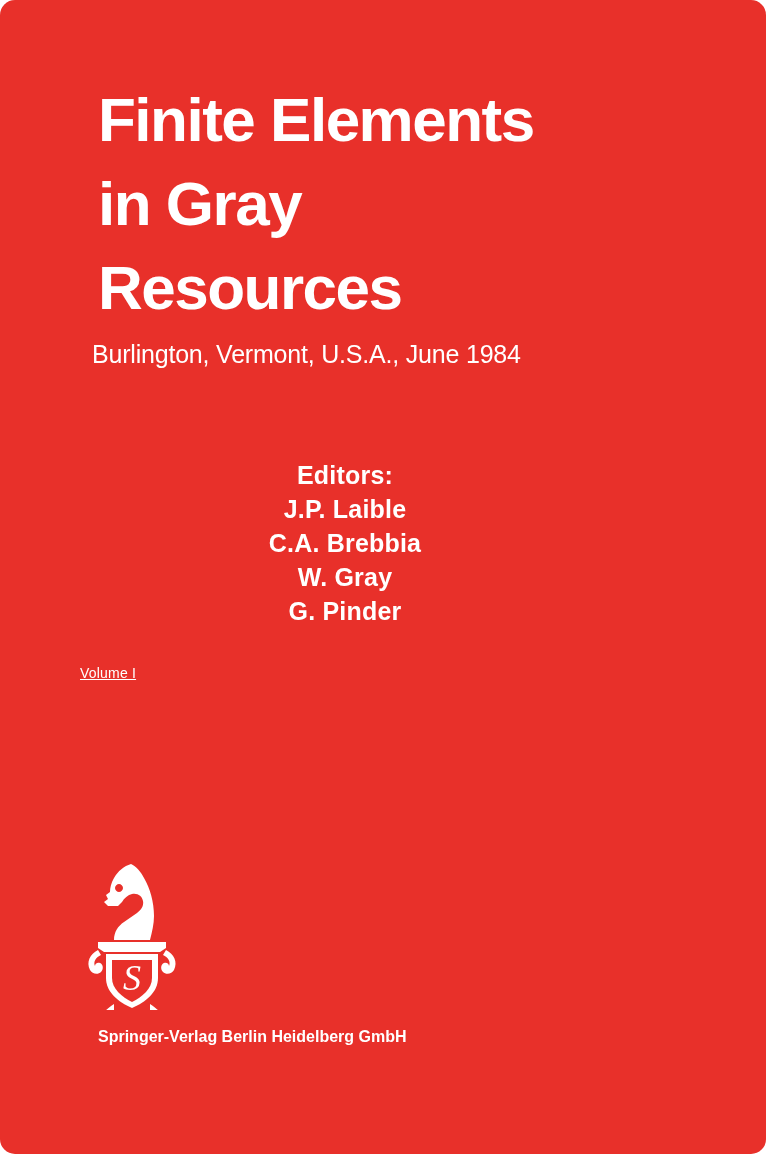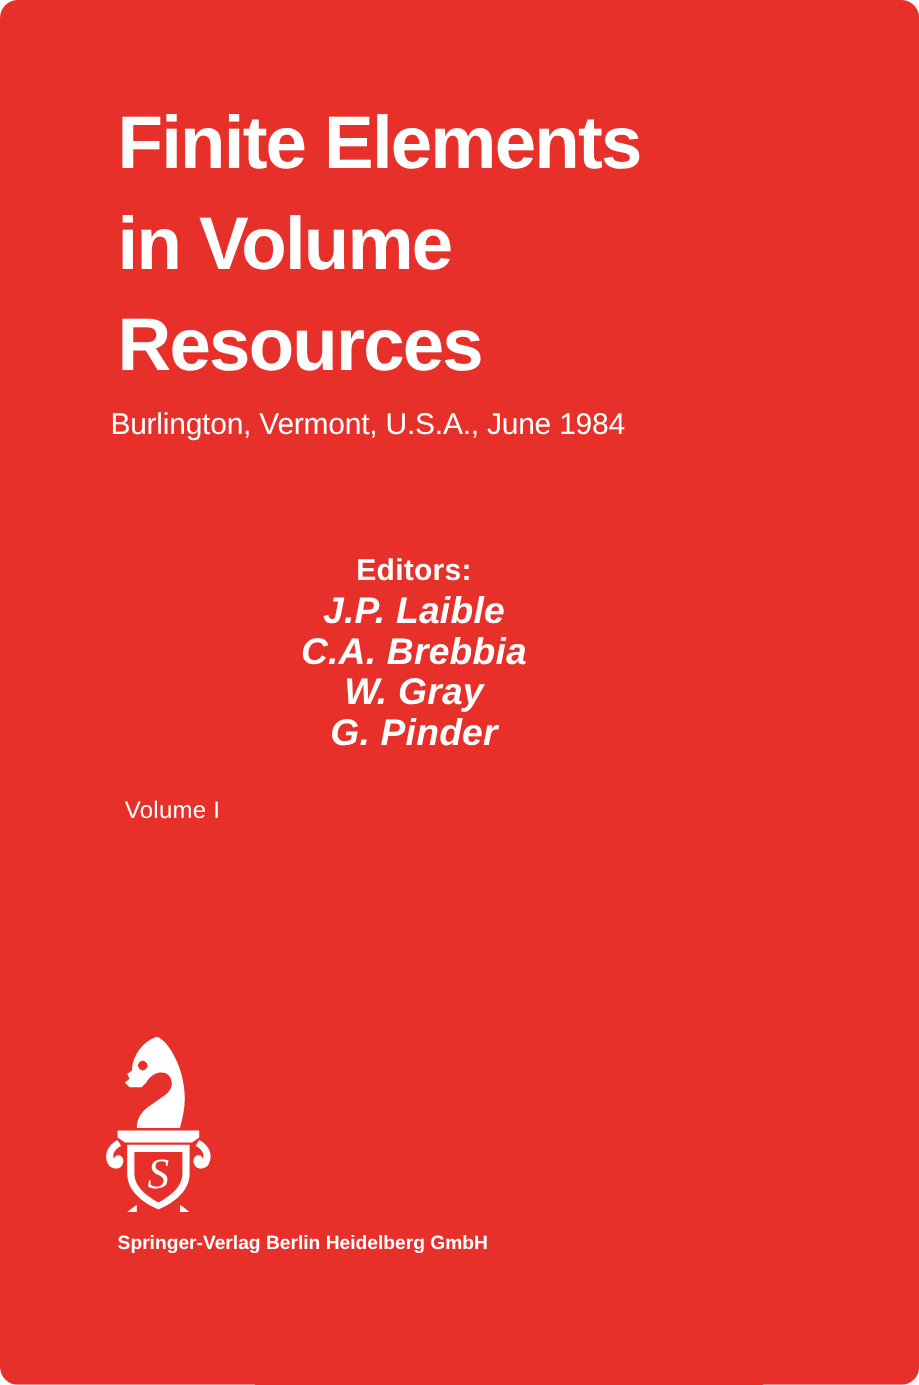--- a/index.html
+++ b/index.html
@@ -56,32 +56,32 @@
   .editors-heading {
     color: #ffffff;
     font-weight: bold;
     font-size: 25px;
     line-height: 34px;
     letter-spacing: 0.2px;
   }
   .editor-name {
     color: #ffffff;
     font-weight: bold;
-    font-size: 31px;
+    font-size: 25px;
     line-height: 34px;
     letter-spacing: 0.2px;
-    font-style: italic;
   }
   .volume {
     position: absolute;
-    left: 104px;
+    left: 80px;
     top: 665px;
     color: #ffffff;
-    font-size: 20px;
+    font-size: 14px;
     letter-spacing: 0.2px;
+    text-decoration: underline;
   }
   .logo {
     position: absolute;
     left: 84px;
     top: 862px;
     width: 96px;
     height: 148px;
   }
   .publisher {
     position: absolute;
@@ -94,21 +94,21 @@
     white-space: nowrap;
   }
 </style>
 </head>
 <body>
 
 <div class="cover">
 
   <div class="title-block">
     <div class="title-line">Finite Elements</div>
-    <div class="title-line">in Volume</div>
+    <div class="title-line">in Gray</div>
     <div class="title-line">Resources</div>
   </div>
 
   <div class="subtitle-block">
     <div class="subtitle-line">Burlington, Vermont, U.S.A., June 1984</div>
   </div>
 
   <div class="editors-block">
     <div class="editors-heading">Editors:</div>
     <div class="editor-name">J.P. Laible</div>

